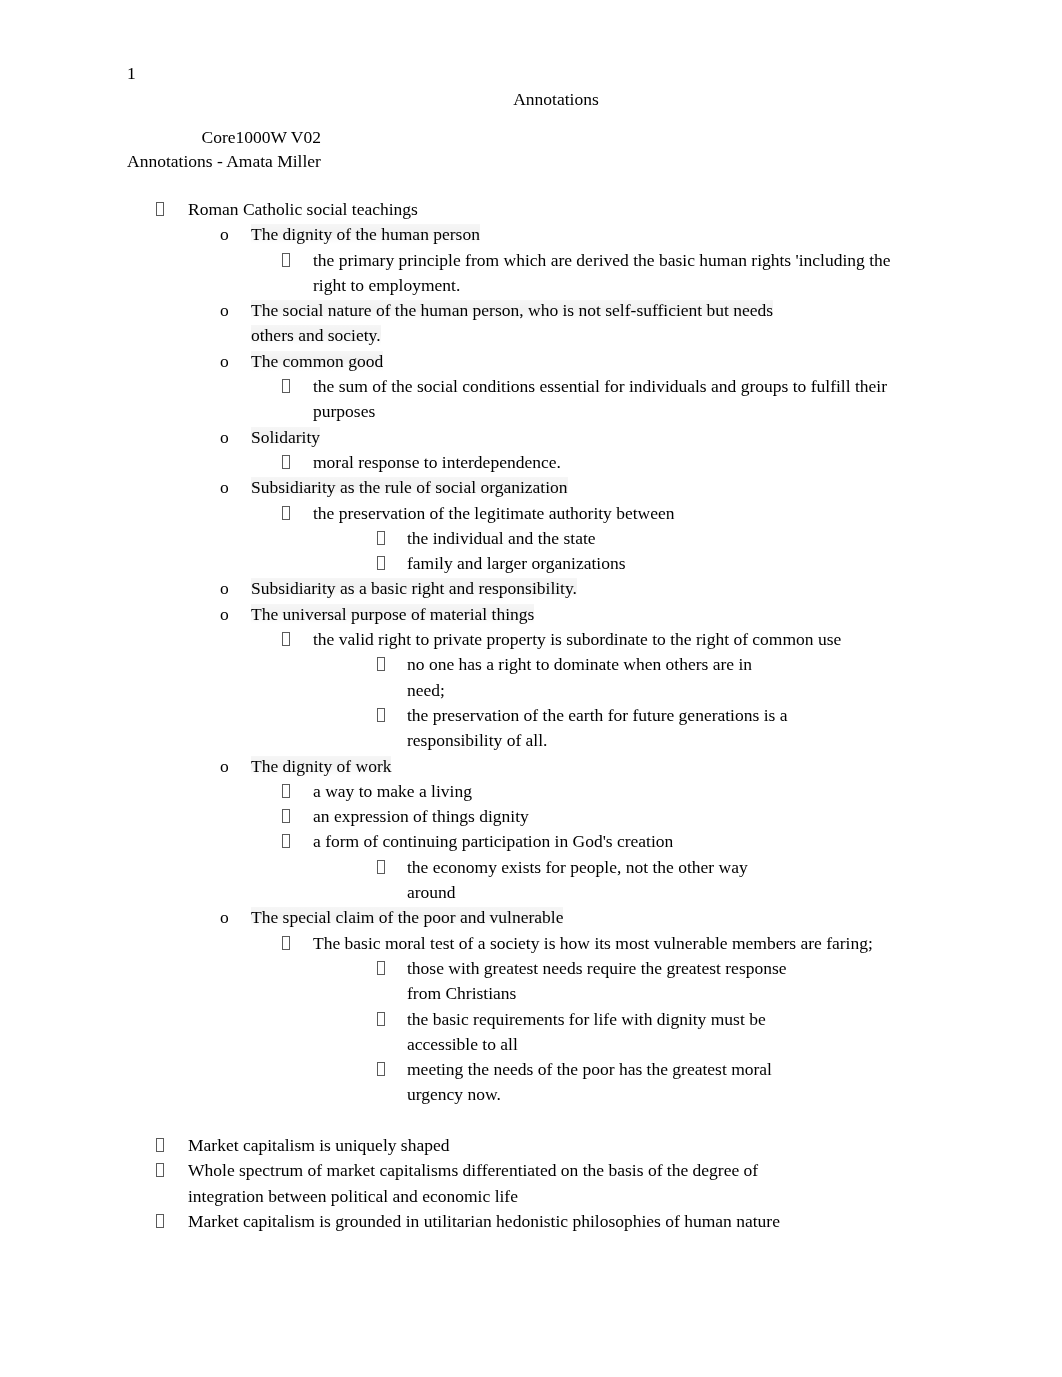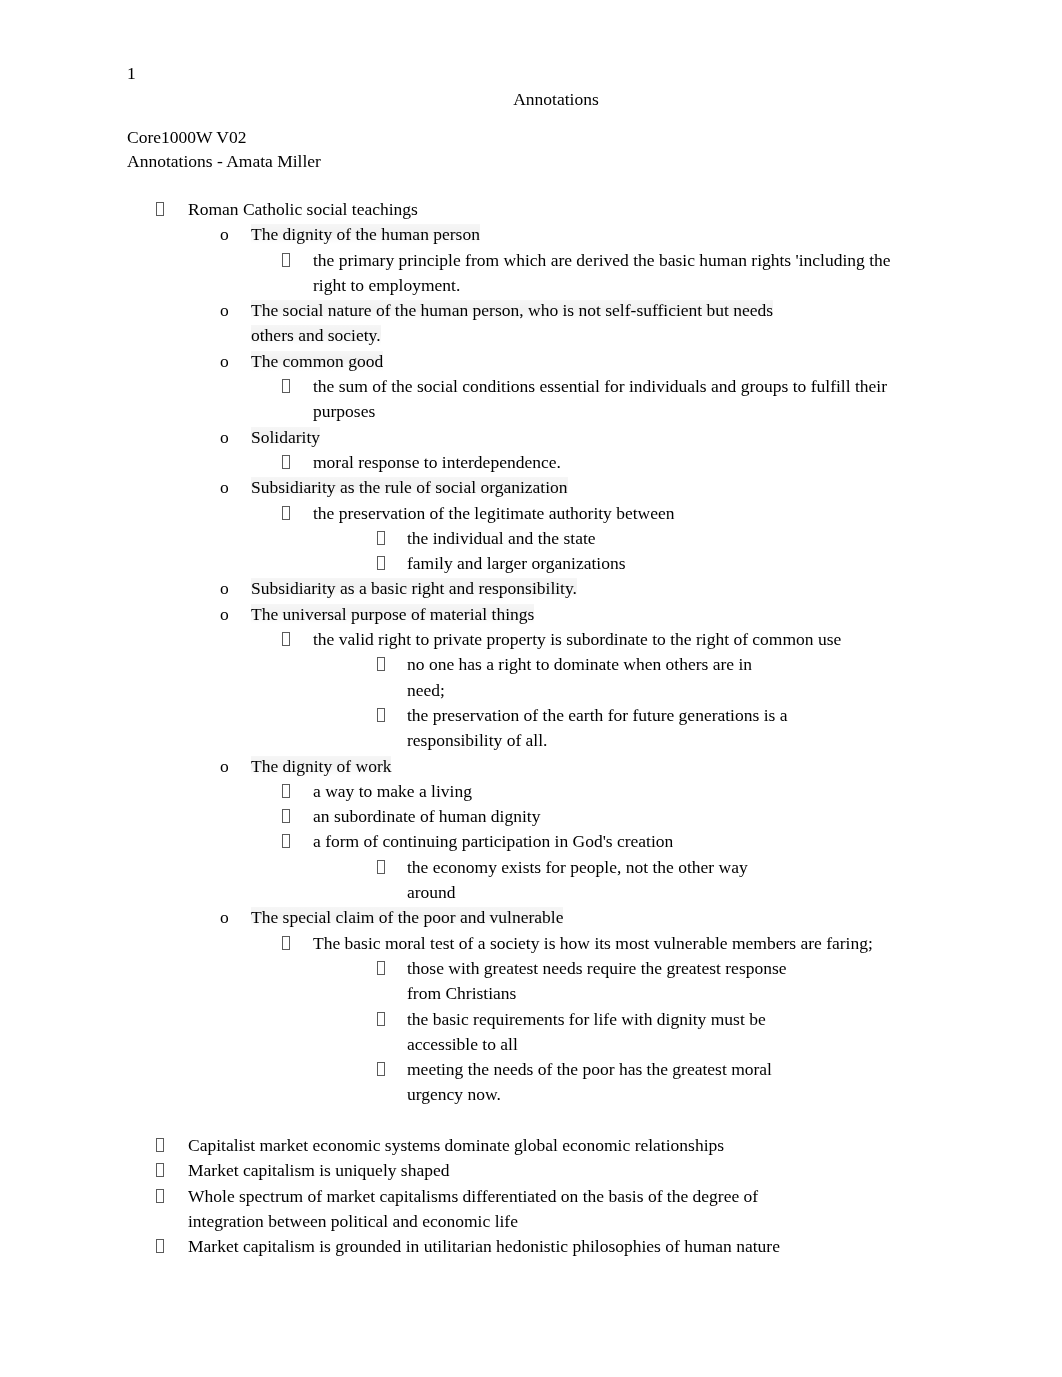--- a/index.html
+++ b/index.html
@@ -45,21 +45,21 @@
   }
 
   
   .titleblock {
     position: absolute;
     left: 127px;
     top: 126px;
     font-size: 17.5px;
     line-height: 23.5px;
   }
-  .titleblock div { white-space: pre; }
+  .titleblock div { white-space: pre; text-align: right; }
 
   
   .outline {
     position: absolute;
     left: 0;
     top: 197px;
     width: 924px;
     font-size: 17.5px;
     line-height: 25.3px;
   }
@@ -210,21 +210,21 @@
       <div class="row lvl2">
         <span class="marker letter-o">o</span>
         <span class="body"><span class="shade">The dignity of work</span></span>
       </div>
       <div class="row lvl3">
         <span class="marker"><span class="tofu"></span></span>
         <span class="body"><span>a way to make a living</span></span>
       </div>
       <div class="row lvl3">
         <span class="marker"><span class="tofu"></span></span>
-        <span class="body"><span>an subordinate of human dignity</span></span>
+        <span class="body"><span>an expression of things dignity</span></span>
       </div>
       <div class="row lvl3">
         <span class="marker"><span class="tofu"></span></span>
         <span class="body"><span>a form of continuing participation in God's creation</span></span>
       </div>
       <div class="row lvl4">
         <span class="marker"><span class="tofu"></span></span>
         <span class="body"><span>the economy exists for people, not the other way around</span></span>
       </div>
       <div class="row lvl2">
@@ -243,24 +243,20 @@
         <span class="marker"><span class="tofu"></span></span>
         <span class="body"><span>the basic requirements for life with dignity must be accessible to all</span></span>
       </div>
       <div class="row lvl4">
         <span class="marker"><span class="tofu"></span></span>
         <span class="body"><span>meeting the needs of the poor has the greatest moral urgency now.</span></span>
       </div>
       <div class="spacer"></div>
       <div class="row lvl1">
         <span class="marker"><span class="tofu"></span></span>
-        <span class="body"><span>Capitalist market economic systems dominate global economic relationships</span></span>
-      </div>
-      <div class="row lvl1">
-        <span class="marker"><span class="tofu"></span></span>
         <span class="body"><span>Market capitalism is uniquely shaped</span></span>
       </div>
       <div class="row lvl1">
         <span class="marker"><span class="tofu"></span></span>
         <span class="body"><span>Whole spectrum of market capitalisms differentiated on the basis of the degree of integration between political and economic life</span></span>
       </div>
       <div class="row lvl1">
         <span class="marker"><span class="tofu"></span></span>
         <span class="body"><span>Market capitalism is grounded in utilitarian hedonistic philosophies of human nature</span></span>
       </div>

